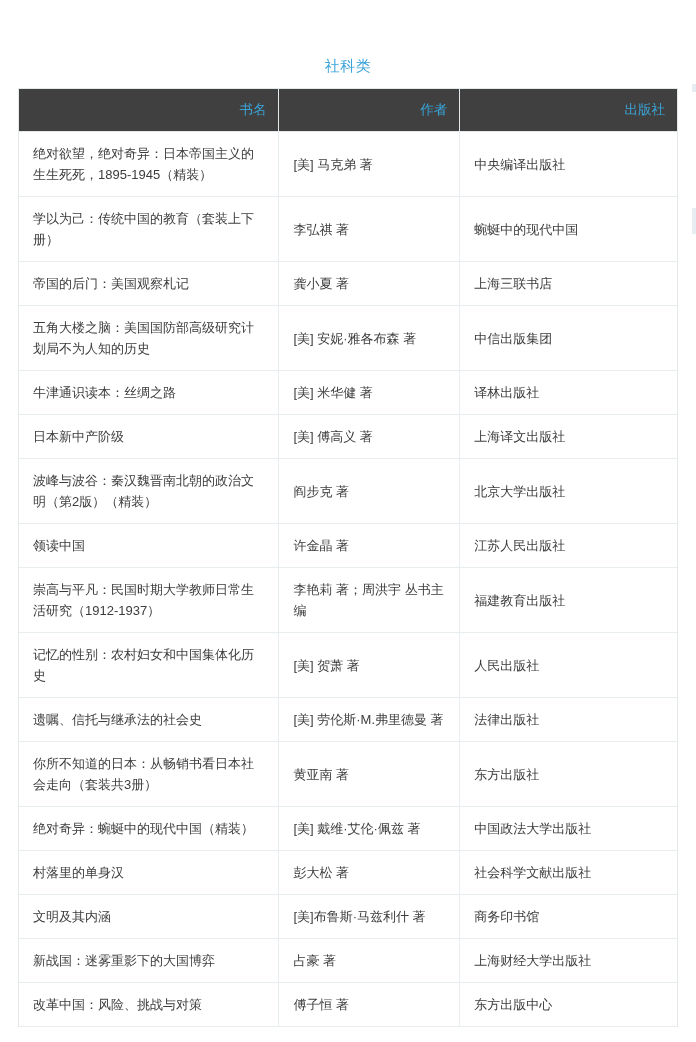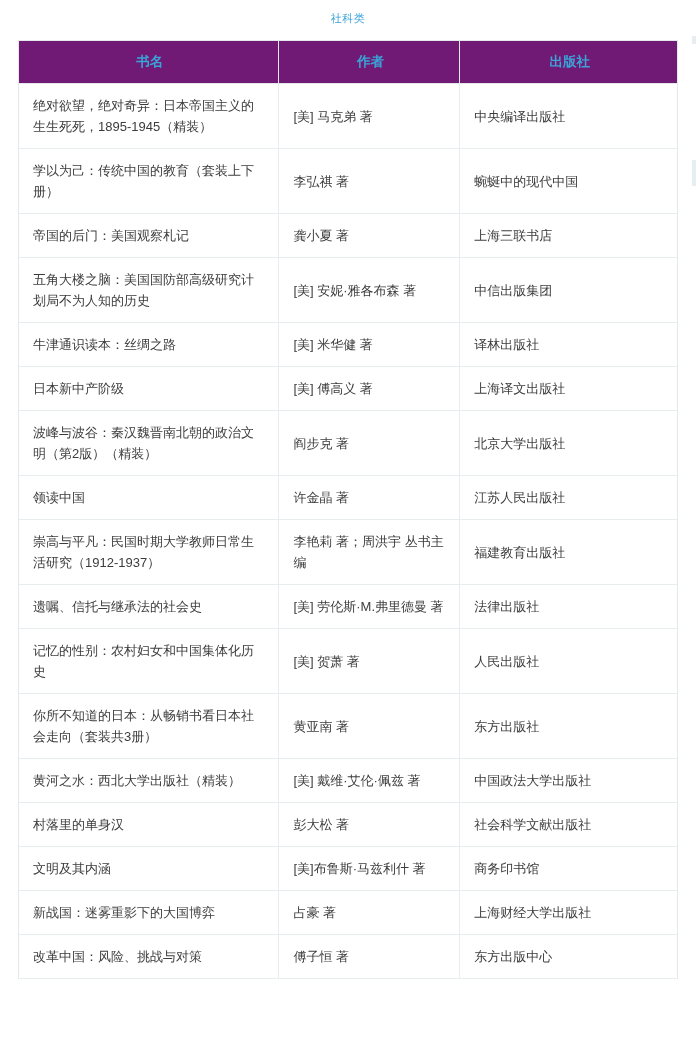--- a/index.html
+++ b/index.html
@@ -15,43 +15,44 @@
     position: relative;
     overflow: hidden;
   }
   .page {
     width: 696px;
     position: relative;
   }
   .section-title {
     text-align: center;
     color: #3aa3d8;
-    font-size: 11px;
+    font-size: 15px;
     line-height: 20px;
     padding: 8px 0 12px 0;
     font-weight: normal;
     letter-spacing: 0.5px;
+    margin-top: 48px;
   }
   .table-wrap {
     margin: 0 18px 0 18px;
     border: 1px solid #e3e8ea;
     border-bottom: none;
     box-sizing: border-box;
   }
   table.book-table {
     width: 100%;
     border-collapse: collapse;
     table-layout: fixed;
     font-size: 13px;
   }
   table.book-table th {
-    background: #701a75;
+    background: #404040;
     color: #3aa3d8;
-    font-weight: bold;
-    text-align: center;
+    font-weight: normal;
+    text-align: right;
     font-size: 13.5px;
     padding: 12px 12px 12px 14px;
     border-bottom: 1px solid #e3e8ea;
     border-right: 1px solid #e3e8ea;
     vertical-align: middle;
   }
   table.book-table th:last-child { border-right: none; }
   table.book-table td {
     padding: 11px 12px 11px 14px;
     border-bottom: 1px solid #e8edef;
@@ -137,36 +138,36 @@
           <td>领读中国</td>
           <td>许金晶 著</td>
           <td>江苏人民出版社</td>
         </tr>
         <tr>
           <td>崇高与平凡：民国时期大学教师日常生活研究（1912-1937）</td>
           <td>李艳莉 著；周洪宇 丛书主编</td>
           <td>福建教育出版社</td>
         </tr>
         <tr>
+          <td>记忆的性别：农村妇女和中国集体化历史</td>
+          <td>[美] 贺萧 著</td>
+          <td>人民出版社</td>
+        </tr>
+        <tr>
           <td>遗嘱、信托与继承法的社会史</td>
           <td>[美] 劳伦斯·M.弗里德曼 著</td>
           <td>法律出版社</td>
-        </tr>
-        <tr>
-          <td>记忆的性别：农村妇女和中国集体化历史</td>
-          <td>[美] 贺萧 著</td>
-          <td>人民出版社</td>
         </tr>
         <tr>
           <td>你所不知道的日本：从畅销书看日本社会走向（套装共3册）</td>
           <td>黄亚南 著</td>
           <td>东方出版社</td>
         </tr>
         <tr>
-          <td>黄河之水：西北大学出版社（精装）</td>
+          <td>绝对奇异：蜿蜒中的现代中国（精装）</td>
           <td>[美] 戴维·艾伦·佩兹 著</td>
           <td>中国政法大学出版社</td>
         </tr>
         <tr>
           <td>村落里的单身汉</td>
           <td>彭大松 著</td>
           <td>社会科学文献出版社</td>
         </tr>
         <tr>
           <td>文明及其内涵</td>

